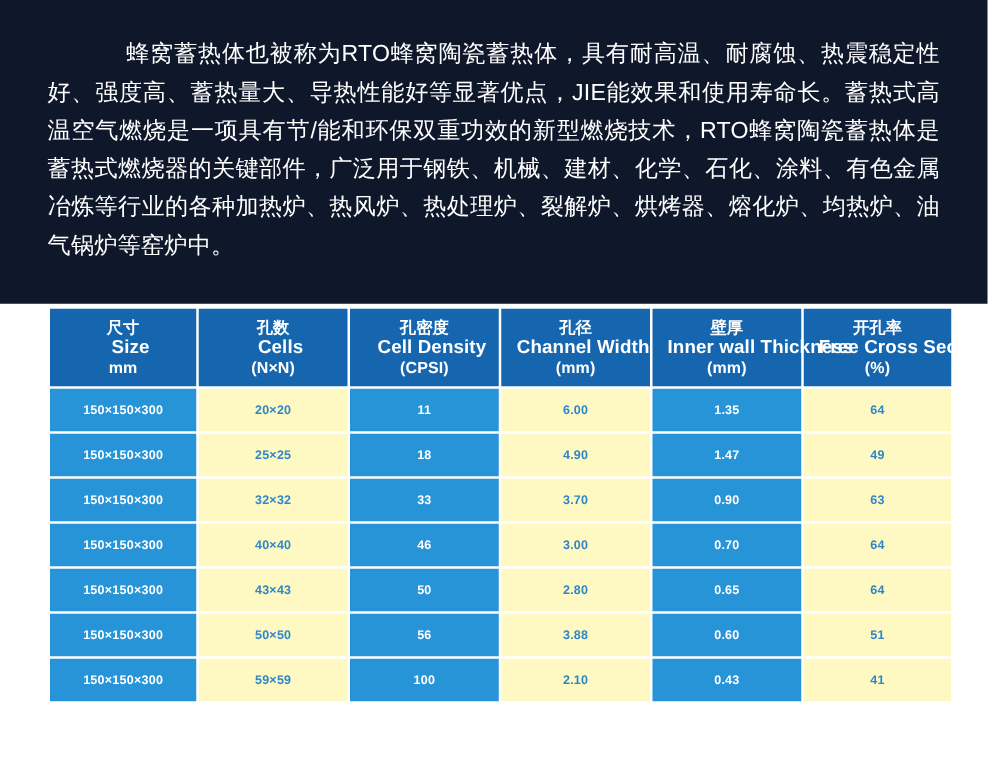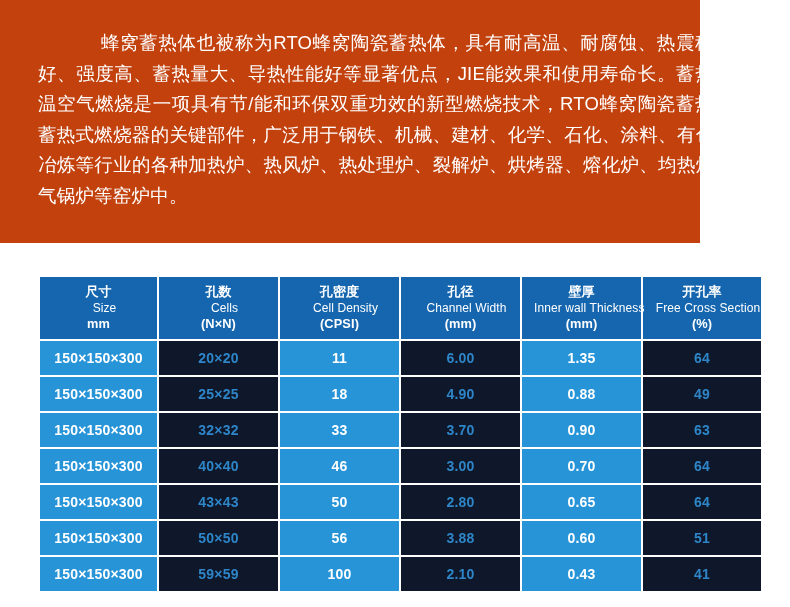--- a/index.html
+++ b/index.html
@@ -12,23 +12,23 @@
     background: #ffffff;
     font-family: "Liberation Sans", "DejaVu Sans", sans-serif;
     overflow: hidden;
   }
 
   
   .intro-banner {
     position: absolute;
     left: 0;
     top: 0;
-    width: 700px;
+    width: 790px;
     height: 243px;
-    background: #c2410c;
+    background: #0f172a;
     box-sizing: border-box;
   }
   .intro-text {
     position: absolute;
     left: 38px;
     top: 28px;
     width: 714px;
     color: #ffffff;
     font-size: 18.5px;
     line-height: 30.5px;
@@ -37,21 +37,21 @@
     text-align: justify;
     text-justify: inter-character;
     font-weight: 400;
     white-space: pre-wrap;
   }
 
   
   .table-wrap {
     position: absolute;
     left: 38px;
-    top: 275px;
+    top: 245px;
     width: 715px;
   }
   .spec-table {
     width: 715px;
     border-collapse: separate;
     border-spacing: 2px 2px;
     table-layout: fixed;
   }
   .spec-table th,
   .spec-table td {
@@ -71,44 +71,44 @@
     line-height: 16px;
     letter-spacing: 0.1px;
   }
   .hdr-cn {
     display: block;
     font-size: 13px;
     font-weight: bold;
   }
   .hdr-en {
     display: block;
-    font-size: 12px;
-    font-weight: normal;
+    font-size: 15px;
+    font-weight: bold;
     white-space: nowrap;
     margin-left: 12px;
   }
   .hdr-unit {
     display: block;
     font-size: 12.8px;
     font-weight: bold;
   }
 
   
   .spec-table tbody td {
     height: 34px;
-    font-size: 14px;
+    font-size: 10px;
     font-weight: bold;
     letter-spacing: 0.2px;
   }
   .cell-blue {
     background: #2794D8;
     color: #ffffff;
   }
   .cell-gray {
-    background: #0f172a;
+    background: #fef9c3;
     color: #2E86C8;
   }
 </style>
 </head>
 <body>
 
 <div class="intro-banner">
   <div class="intro-text">    蜂窝蓄热体也被称为RTO蜂窝陶瓷蓄热体，具有耐高温、耐腐蚀、热震稳定性好、强度高、蓄热量大、导热性能好等显著优点，JIE能效果和使用寿命长。蓄热式高温空气燃烧是一项具有节/能和环保双重功效的新型燃烧技术，RTO蜂窝陶瓷蓄热体是蓄热式燃烧器的关键部件，广泛用于钢铁、机械、建材、化学、石化、涂料、有色金属冶炼等行业的各种加热炉、热风炉、热处理炉、裂解炉、烘烤器、熔化炉、均热炉、油气锅炉等窑炉中。</div>
 </div>
 
@@ -163,21 +163,21 @@
           <td class="cell-blue">11</td>
           <td class="cell-gray">6.00</td>
           <td class="cell-blue">1.35</td>
           <td class="cell-gray">64</td>
         </tr>
         <tr>
           <td class="cell-blue">150×150×300</td>
           <td class="cell-gray">25×25</td>
           <td class="cell-blue">18</td>
           <td class="cell-gray">4.90</td>
-          <td class="cell-blue">0.88</td>
+          <td class="cell-blue">1.47</td>
           <td class="cell-gray">49</td>
         </tr>
         <tr>
           <td class="cell-blue">150×150×300</td>
           <td class="cell-gray">32×32</td>
           <td class="cell-blue">33</td>
           <td class="cell-gray">3.70</td>
           <td class="cell-blue">0.90</td>
           <td class="cell-gray">63</td>
         </tr>

